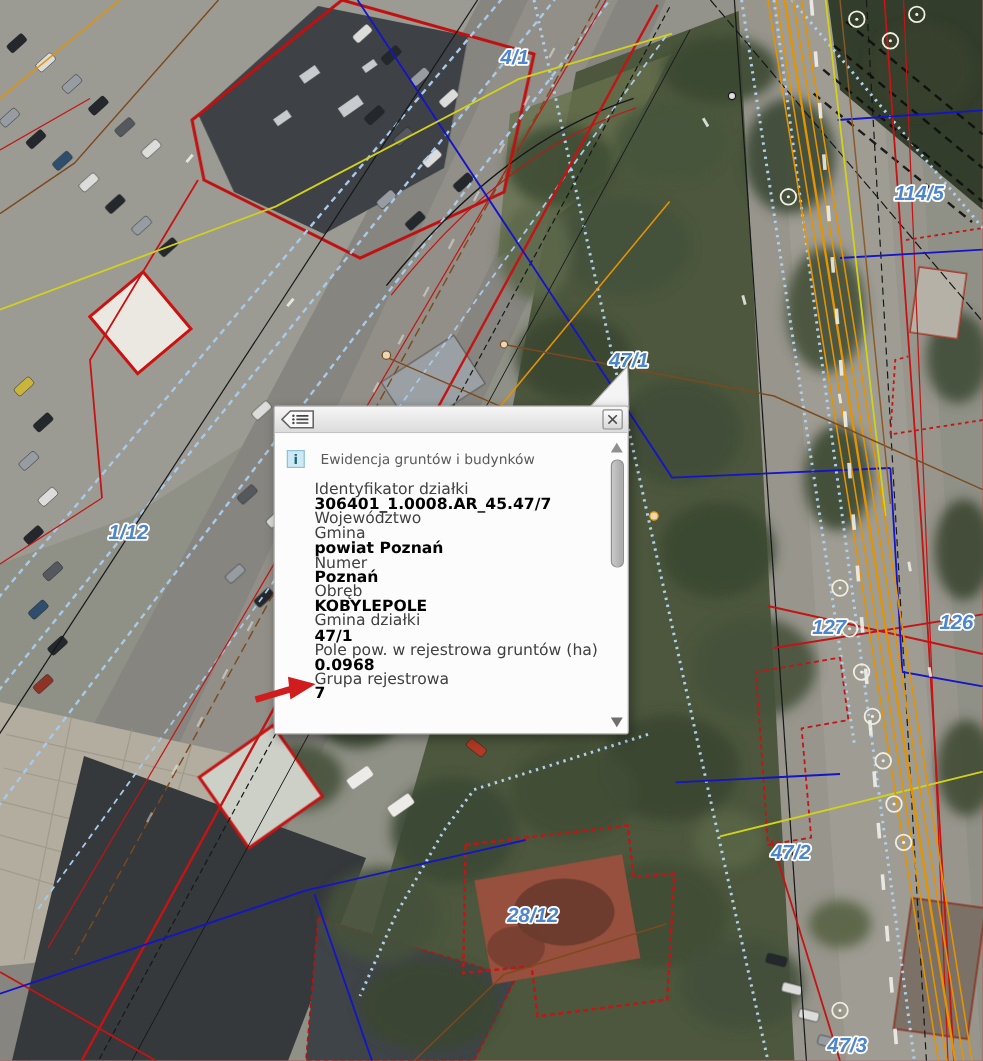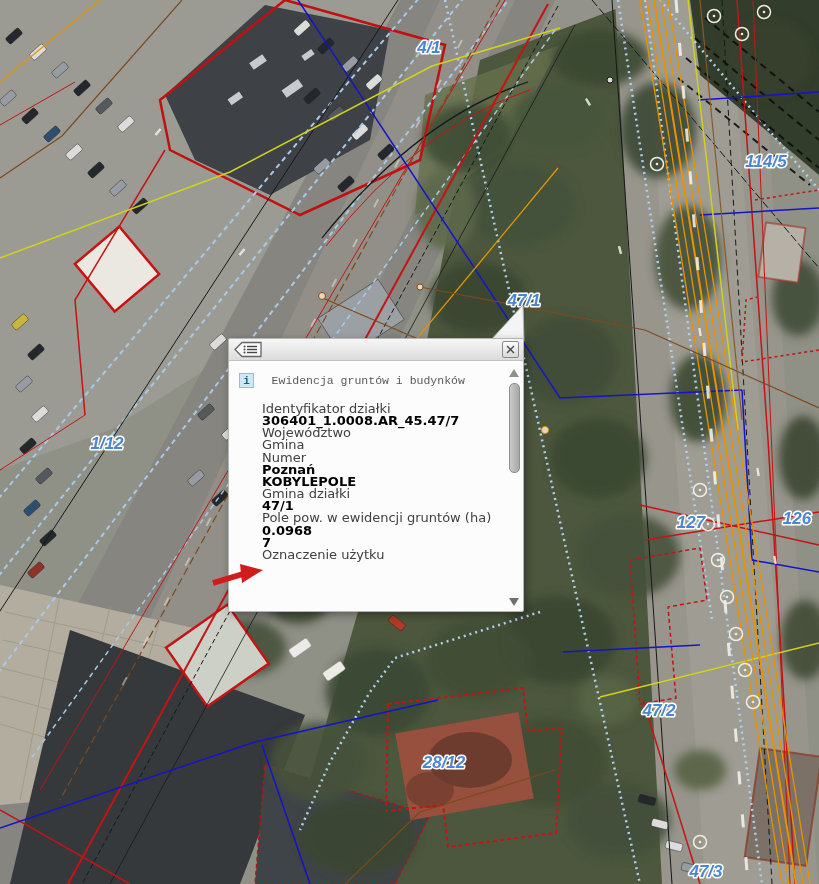--- a/index.html
+++ b/index.html
@@ -12,21 +12,21 @@
          box-shadow:2px 3px 9px rgba(0,0,0,.35);z-index:6;box-sizing:border-box;}
   .popup-header{position:absolute;left:0;top:0;right:0;height:21px;
          background:linear-gradient(#f6f6f6,#dcdcdc);border-bottom:1px solid #c2c2c2;
          border-radius:2px 2px 0 0;}
   .list-btn{position:absolute;left:4px;top:2px;width:30px;height:17px;padding:0;margin:0;
          background:none;border:none;cursor:pointer;}
   .close-btn{position:absolute;right:4px;top:2px;width:17px;height:17px;padding:0;margin:0;
          background:linear-gradient(#fdfdfd,#d8d8d8);border:1px solid #8a8a8a;border-radius:2px;
          cursor:pointer;}
   .popup-body{position:absolute;left:0;top:22px;right:16px;bottom:0;overflow:hidden;}
-  .info-row{position:absolute;left:10px;top:11px;height:16px;white-space:nowrap;font-family:Liberation Mono, monospace;}
+  .info-row{position:absolute;left:10px;top:11px;height:16px;white-space:nowrap;}
   .info-icon{display:inline-block;width:15px;height:15px;background:#cdeaf4;
          border:1px solid #8fc2d3;color:#1a6374;font-size:11px;font-weight:bold;
          text-align:center;line-height:15px;vertical-align:middle;box-sizing:border-box;}
   .popup-title{color:#5a5a5a;font-size:11.5px;margin-left:8px;vertical-align:middle;}
   .fields{position:absolute;left:33px;top:42px;right:2px;font-size:13px;line-height:12.15px;
          color:#404040;white-space:nowrap;}
   .f-value{font-weight:700;color:#000;}
   
   .scrollbar{position:absolute;right:2px;top:27px;bottom:2px;width:13px;}
   .sb-up{position:absolute;left:1px;top:3px;width:0;height:0;
@@ -369,29 +369,31 @@
   <div class="popup-body">
     <div class="info-row">
       <span class="info-icon">i</span>
       <span class="popup-title">Ewidencja gruntów i budynków</span>
     </div>
     <div class="fields" id="fields">
           <div class="f-label">Identyfikator działki</div>
           <div class="f-value">306401_1.0008.AR_45.47/7</div>
           <div class="f-label">Województwo</div>
           <div class="f-label">Gmina</div>
+          <div class="f-value">powiat Poznań</div>
           <div class="f-label">Numer</div>
           <div class="f-value">Poznań</div>
+          <div class="f-label">Obręb</div>
           <div class="f-value">KOBYLEPOLE</div>
           <div class="f-label">Gmina działki</div>
           <div class="f-value">47/1</div>
-          <div class="f-label">Pole pow. w ewidencji gruntów (ha)</div>
+          <div class="f-label">Pole pow. w rejestrowa gruntów (ha)</div>
           <div class="f-value">0.0968</div>
+          <div class="f-label">Grupa rejestrowa</div>
           <div class="f-value">7</div>
-          <div class="f-label">Oznaczenie użytku</div>
         </div>
   </div>
   <div class="scrollbar">
     <div class="sb-up"></div>
     <div class="sb-thumb"></div>
     <div class="sb-down"></div>
   </div>
 </div>
 
 <svg id="redarrow" width="819" height="884" viewBox="0 0 819 884">

